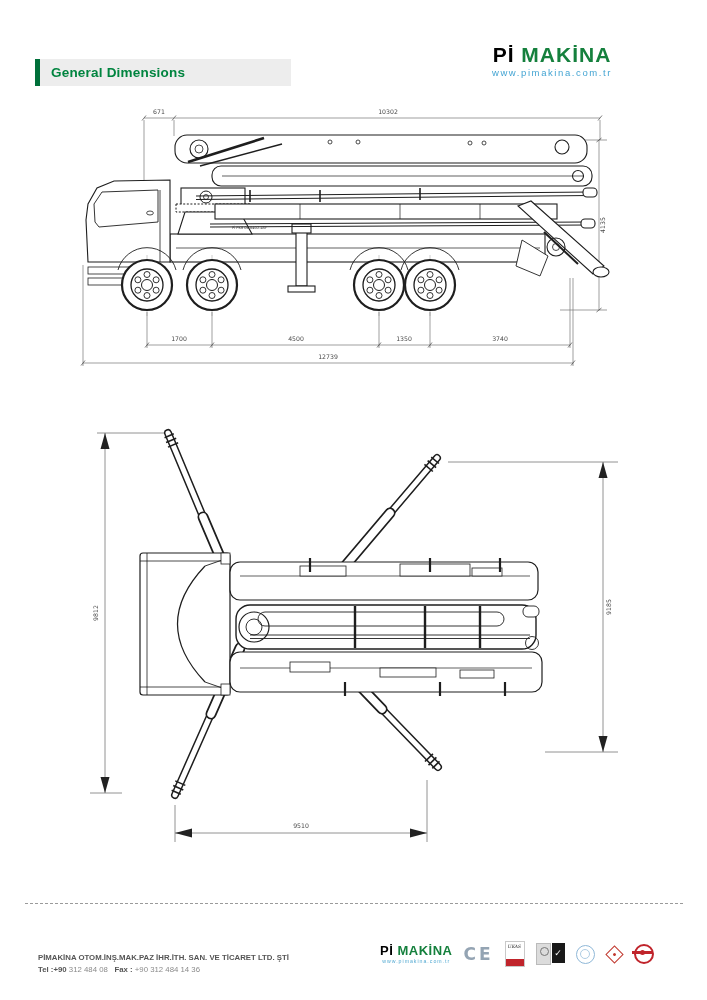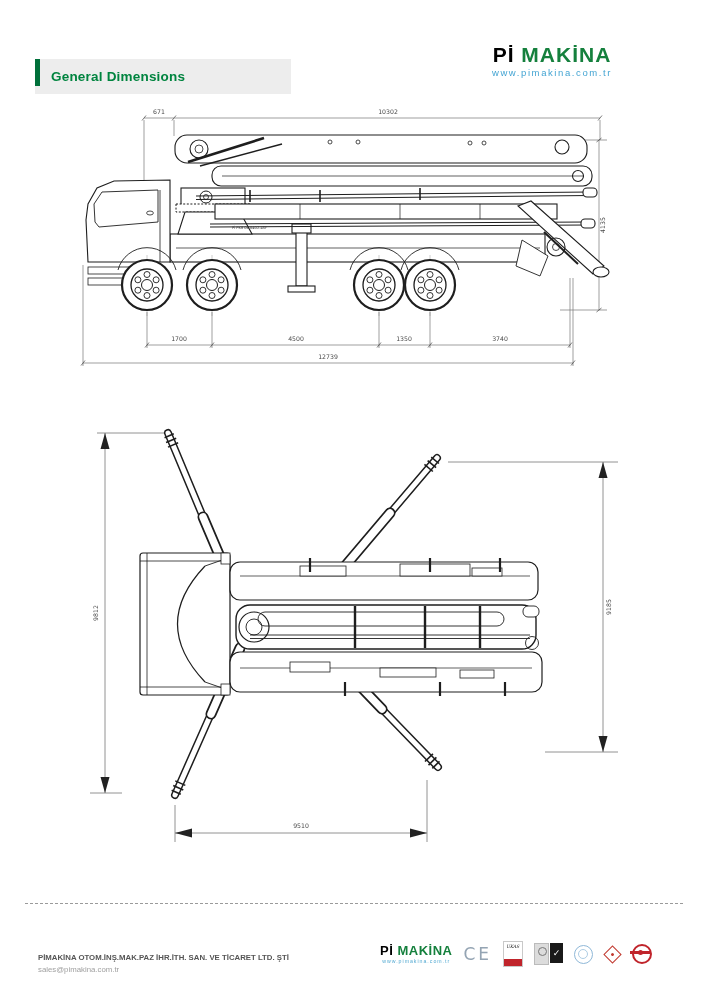--- a/index.html
+++ b/index.html
@@ -1,19 +1,19 @@
 <!DOCTYPE html>
 <html><head>
 <meta charset="utf-8">
 <style>
   html,body{margin:0;padding:0;background:#fff;}
   .page{position:relative;width:707px;height:1000px;background:#fff;overflow:hidden;
         font-family:"Liberation Sans",sans-serif;}
   
-  .title-bar{position:absolute;left:35px;top:59px;width:256px;height:35px;background:#ededed;
+  .title-bar{position:absolute;left:35px;top:59px;width:256px;height:27px;background:#ededed;
              display:flex;align-items:center;}
   .title-accent{position:absolute;left:0;top:0;width:5px;height:27px;background:#00703a;}
   .title-text{margin-left:16px;font-size:13.5px;font-weight:bold;color:#00843f;letter-spacing:.2px;}
   .logo-block{position:absolute;left:452px;top:44px;width:200px;text-align:center;}
   .logo-line{font-size:21px;font-weight:bold;letter-spacing:1px;line-height:22px;}
   .logo-p1{color:#000000;} .logo-p2{color:#15803d;}
   .logo-url{font-size:9.5px;color:#45a5d3;letter-spacing:1.6px;margin-top:1px;}
   
   svg{position:absolute;left:0;}
   svg text{font-family:"DejaVu Sans",sans-serif;fill:#4a4a4a;}
@@ -22,21 +22,21 @@
   
   .foot-rule{position:absolute;left:25px;top:903px;width:658px;border-top:1px dashed #9a9a9a;}
   .foot-text{position:absolute;left:38px;top:908px;font-size:7.8px;line-height:11.5px;color:#8b8b8b;}
   .foot-co{font-weight:bold;color:#555;margin-top:44px;}
   .b{font-weight:bold;color:#555;}
   .foot-email{color:#a0a0a0;}
   .logo-row{position:absolute;left:380px;top:938px;display:flex;align-items:center;gap:11px;height:32px;}
   .mini-logo{text-align:center;}
   .mini-logo-line{font-size:13px;font-weight:bold;letter-spacing:.5px;line-height:13px;}
   .mini-url{font-size:5.2px;color:#54aad2;letter-spacing:1px;margin-top:1px;}
-  .ce{font-size:17px;font-weight:normal;color:#94a4b3;letter-spacing:3px;font-family:"DejaVu Sans",sans-serif;}
+  .ce{font-size:17px;font-weight:bold;color:#94a4b3;letter-spacing:3px;font-family:"DejaVu Sans",sans-serif;}
   .ukas{width:18px;height:24px;border:1px solid #c9c9c9;background:#fff;display:flex;flex-direction:column;
         justify-content:space-between;align-items:center;}
   .ukas-t{font-size:4.5px;color:#222;font-family:"DejaVu Serif",serif;font-style:italic;margin-top:2px;}
   .ukas-r{width:100%;height:7px;background:#c0242b;}
   .iso-dual{display:flex;gap:1px;}
   .iso-a{width:13px;height:20px;background:#dcdcdc;border:1px solid #bbb;position:relative;}
   .iso-a::after{content:"";position:absolute;left:3px;top:3px;width:7px;height:7px;border:1px solid #777;border-radius:50%;}
   .iso-b{width:13px;height:20px;background:#191919;color:#fff;font-size:9px;display:flex;align-items:center;justify-content:center;}
   .emblem{width:17px;height:17px;border:1.6px solid #8fb8d8;border-radius:50%;position:relative;}
   .emblem::after{content:"";position:absolute;left:3px;top:3px;width:8px;height:8px;border:1px solid #aecde4;border-radius:50%;}
@@ -329,21 +329,21 @@
       <line x1="175" y1="433" x2="427" y2="433"></line>
       <polygon points="175,433 192,428.5 192,437.5" fill="#222" stroke="none"></polygon>
       <polygon points="427,433 410,428.5 410,437.5" fill="#222" stroke="none"></polygon>
     </g>
     <text class="dimtxt" x="301" y="428" text-anchor="middle">9510</text>
   </svg>
 
   <div class="foot-rule"></div>
   <div class="foot-text">
     <div class="foot-co">PİMAKİNA OTOM.İNŞ.MAK.PAZ İHR.İTH. SAN. VE TİCARET LTD. ŞTİ</div>
-    <div class="foot-email">sales@pimakina.com.tr</div>
+    <div><span class="b">Tel :</span><span class="b">+90</span><span> 312 484 08</span>&nbsp;&nbsp;&nbsp;<span class="b">Fax :</span><span> +90 312 484 14 36</span></div>
   </div>
 
   <div class="logo-row">
     <div class="mini-logo">
       <div class="mini-logo-line"><span class="logo-p1">Pİ</span> <span class="logo-p2">MAKİNA</span></div>
       <div class="mini-url">www.pimakina.com.tr</div>
     </div>
     <div class="ce">CE</div>
     <div class="ukas">
       <div class="ukas-t">UKAS</div>

